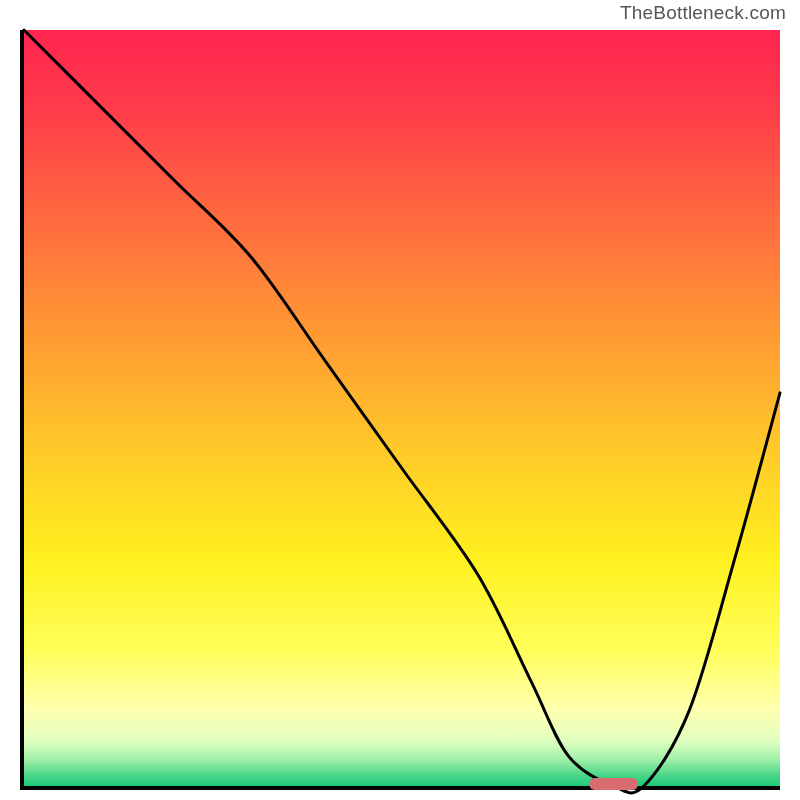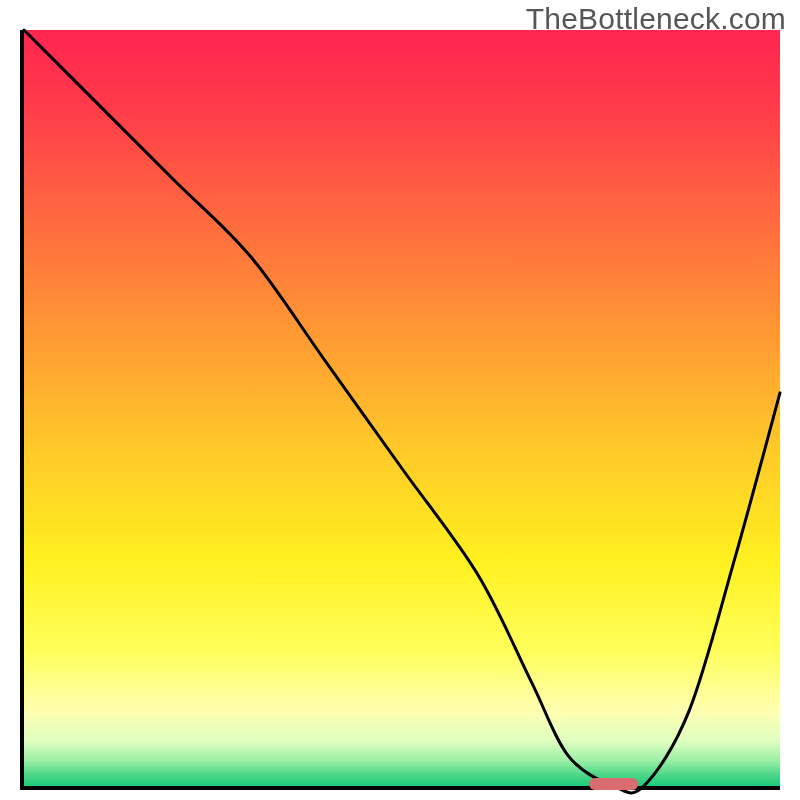--- a/index.html
+++ b/index.html
@@ -12,21 +12,21 @@
   }
   .wrapper {
     position: relative;
     width: 800px;
     height: 800px;
   }
   .attribution {
     position: absolute;
     top: 2px;
     right: 14px;
-    font-size: 30px;
+    font-size: 19px;
     font-weight: 500;
     color: #565656;
     letter-spacing: 0.2px;
   }
   .plot-frame {
     position: absolute;
     left: 20px;
     top: 30px;
     width: 760px;
     height: 760px;

